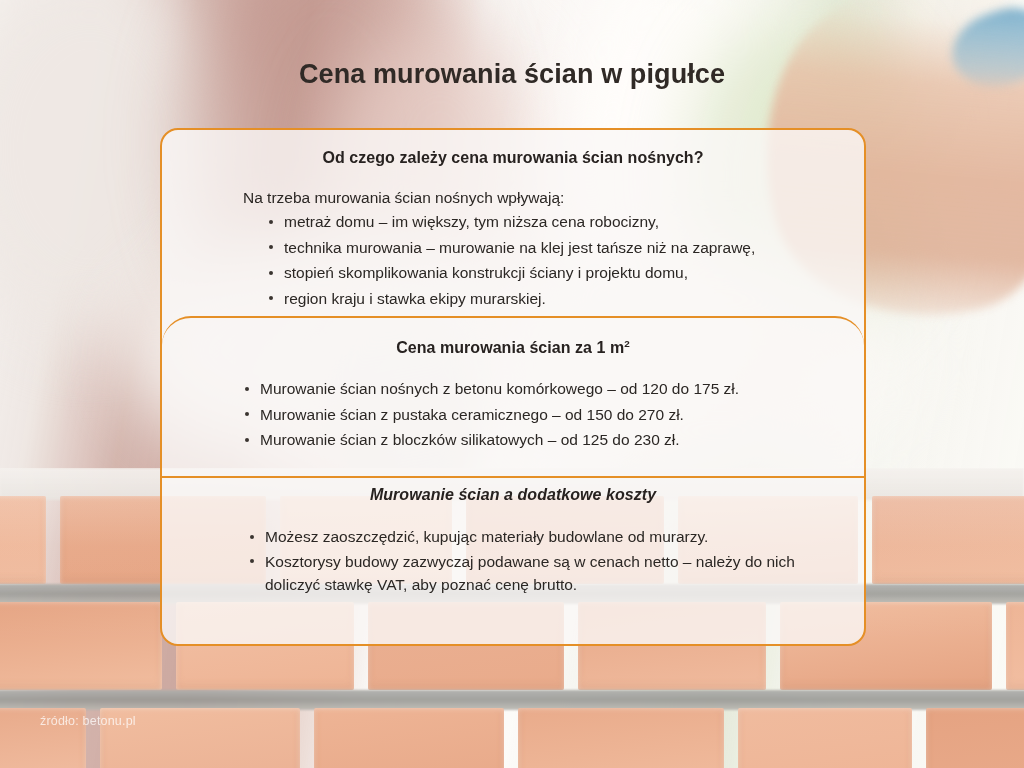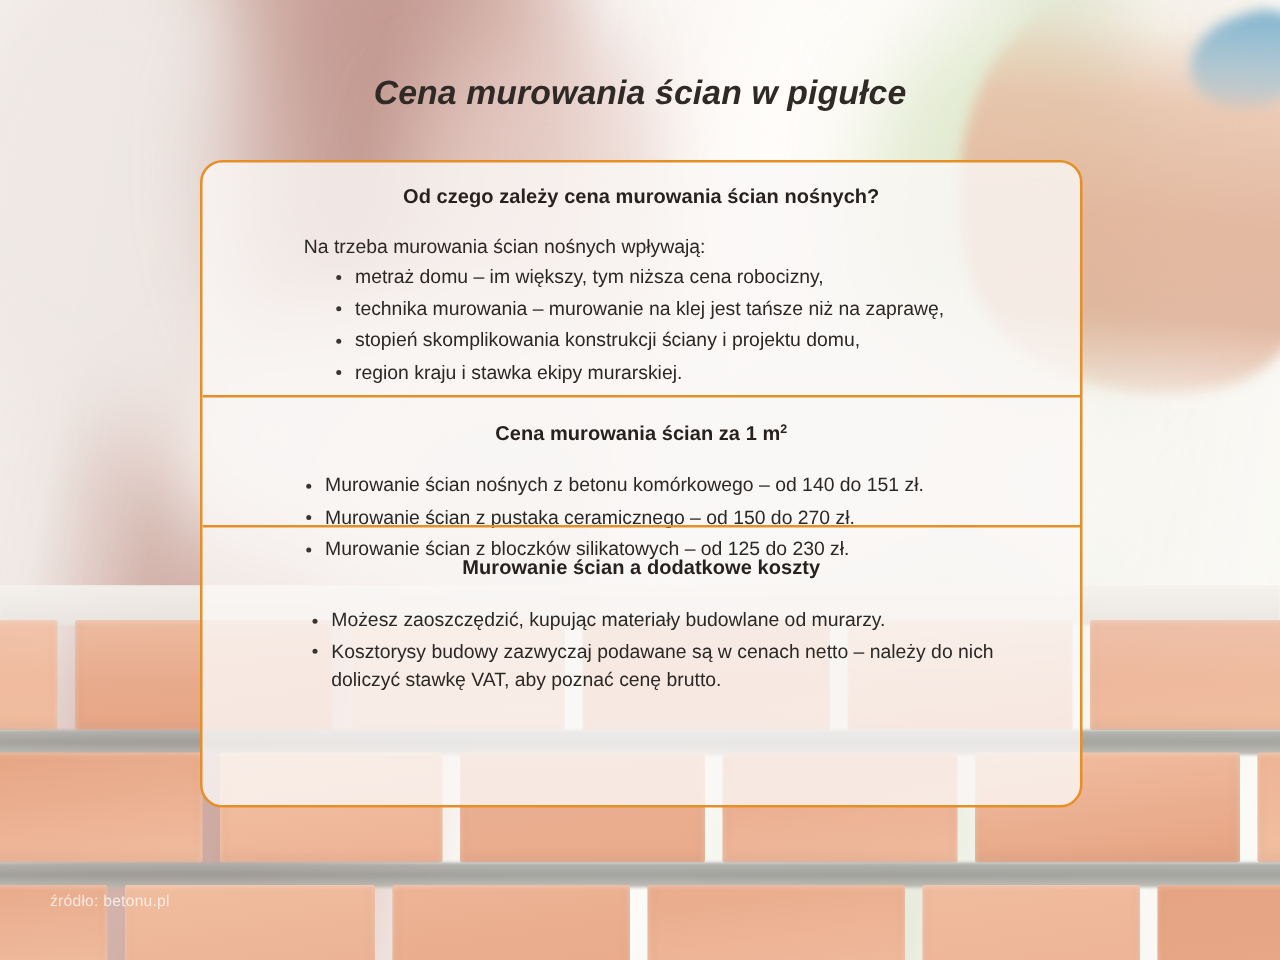--- a/index.html
+++ b/index.html
@@ -128,53 +128,52 @@
 
   
   .page-title {
     position:absolute;
     left:0; right:0; top:59px;
     text-align:center;
     font-size:27px;
     font-weight:700;
     letter-spacing:0.1px;
     color:#302a26;
-    font-style:italic;
   }
 
   
   .card {
     position:absolute;
     left:160px; top:128px;
     width:706px; height:518px;
     border:2px solid #e58f26;
     border-radius:18px;
     background:rgba(250,248,246,0.80);
     overflow:hidden;
   }
   .section {
     position:relative;
     padding:0 20px;
   }
   .section + .section { border-top:2px solid #e58f26; }
 
   .sec-1 { height:186px; }
-  .sec-2 { height:104px; }
+  .sec-2 { height:160px;border-radius:29px; }
   .sec-3 { height:186px; }
 
   .sec-heading {
     text-align:center;
     font-size:16px;
     font-weight:700;
     color:#272220;
     letter-spacing:0.05px;
   }
   .sec-1 .sec-heading { padding-top:19px; }
   .sec-2 .sec-heading { padding-top:20px; }
-  .sec-3 .sec-heading { padding-top:24px; }
+  .sec-3 .sec-heading { padding-top:8px;font-style:italic; }
 
   .lead {
     font-size:15.5px;
     color:#2b2724;
     margin-top:22px;
     margin-left:61px;
   }
 
   ul.bullets {
     list-style:none;
@@ -269,21 +268,21 @@
         <li>metraż domu – im większy, tym niższa cena robocizny,</li>
         <li>technika murowania – murowanie na klej jest tańsze niż na zaprawę,</li>
         <li>stopień skomplikowania konstrukcji ściany i projektu domu,</li>
         <li>region kraju i stawka ekipy murarskiej.</li>
       </ul>
     </div>
 
     <div class="section sec-2">
       <div class="sec-heading">Cena murowania ścian za 1 m<sup style="font-size:0.62em;vertical-align:super;">2</sup></div>
       <ul class="bullets">
-        <li>Murowanie ścian nośnych z betonu komórkowego – od 140 do 151 zł.</li>
+        <li>Murowanie ścian nośnych z betonu komórkowego – od 120 do 175 zł.</li>
         <li>Murowanie ścian z pustaka ceramicznego – od 150 do 270 zł.</li>
         <li>Murowanie ścian z bloczków silikatowych – od 125 do 230 zł.</li>
       </ul>
     </div>
 
     <div class="section sec-3">
       <div class="sec-heading">Murowanie ścian a dodatkowe koszty</div>
       <ul class="bullets">
         <li>Możesz zaoszczędzić, kupując materiały budowlane od murarzy.</li>
         <li>Kosztorysy budowy zazwyczaj podawane są w cenach netto – należy do nich doliczyć stawkę VAT, aby poznać cenę brutto.</li>

